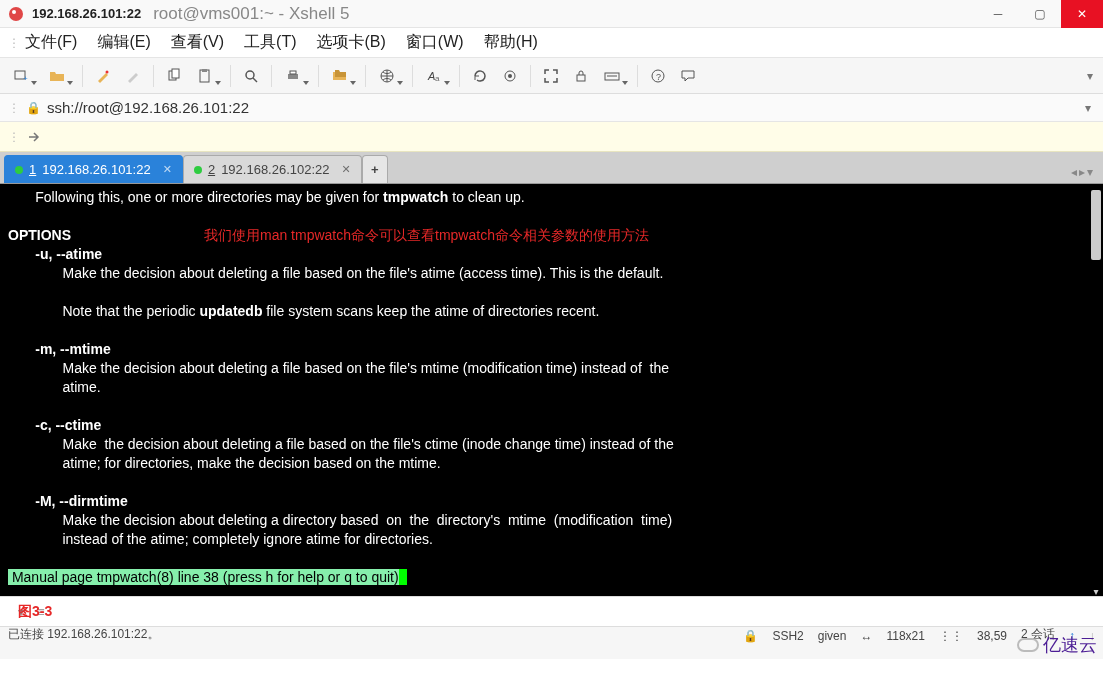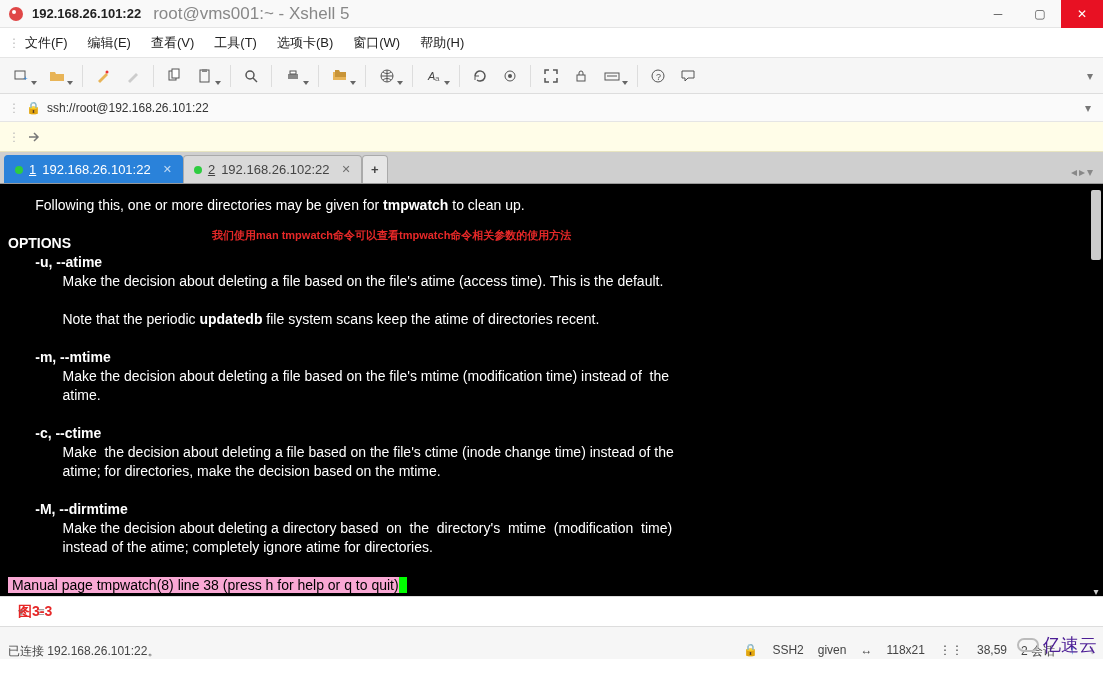--- a/index.html
+++ b/index.html
@@ -9,69 +9,69 @@
 .titlebar { height: 28px; background: #f9f9f9; display: flex; align-items: center; padding-left: 8px; border-bottom: 1px solid #e5e5e5; }
 .titlebar .app-icon { width: 16px; height: 16px; margin-right: 8px; }
 .titlebar .tb-text { font-size: 13px; font-weight: 600; color: #222; margin-right: 12px; }
 .titlebar .tb-sub { font-size: 17px; color: #888; }
 .winbtns { margin-left: auto; display: flex; }
 .winbtn { width: 42px; height: 28px; display: flex; align-items: center; justify-content: center; color: #555; }
 .winbtn.close { background: #e81123; color: #fff; }
 
 
 .menubar { height: 30px; display: flex; align-items: center; padding: 0 8px; gap: 4px; border-bottom: 1px solid #e5e5e5; }
-.menubar .mi { padding: 4px 8px; font-size: 13px; color: #222; cursor: pointer; }
+.menubar .mi { padding: 4px 8px; font-size: 16px; color: #222; cursor: pointer; }
 .menubar .grip { width: 5px; color: #bbb; font-size: 12px; }
 
 
 .toolbar { height: 36px; background: #f6f6f6; display: flex; align-items: center; padding: 0 6px; gap: 2px; border-bottom: 1px solid #ddd; }
 .tbtn { width: 28px; height: 28px; display: flex; align-items: center; justify-content: center; color: #444; border: 1px solid transparent; border-radius: 2px; position: relative; }
 .tbtn.drop::after { content: ""; position: absolute; right: 2px; bottom: 4px; border-left: 3px solid transparent; border-right: 3px solid transparent; border-top: 4px solid #666; }
 .tbtn.drop { width: 34px; padding-right: 8px; justify-content: flex-start; padding-left: 6px; }
 .tsep { width: 1px; height: 22px; background: #ddd; margin: 0 4px; }
 .tbar-drop { margin-left: auto; width: 14px; text-align: center; color: #777; }
 
 
 .addrbar { height: 28px; display: flex; align-items: center; padding: 0 8px; gap: 6px; border-bottom: 1px solid #e5e5e5; background: #fafafa; }
 .addrbar .lock { color: #666; }
-.addrbar .addr-text { font-size: 12px; color: #333; flex: 1; }
+.addrbar .addr-text { font-size: 15px; color: #333; flex: 1; }
 .addrbar .drop { color: #777; padding: 0 4px; }
 
 
 .hintbar { height: 30px; background: #fffde8; display: flex; align-items: center; padding: 0 8px; gap: 6px; border-bottom: 1px solid #e8e5c0; color: #555; }
 
 
 .tabbar { height: 32px; background: #cfcfcf; display: flex; align-items: flex-end; padding: 0 4px; gap: 0; position: relative; border-bottom: 1px solid #999; }
 .tab { height: 28px; display: flex; align-items: center; padding: 0 10px; gap: 6px; font-size: 13px; background: #d9d9d9; border: 1px solid #aaa; border-bottom: none; border-radius: 4px 4px 0 0; color: #444; cursor: pointer; }
 .tab.active { background: #2a82da; color: #fff; border-color: #2a82da; }
 .tab .dot { width: 8px; height: 8px; background: #2ecc40; border-radius: 50%; }
 .tab .num { text-decoration: underline; }
 .tab .x { margin-left: 6px; font-size: 11px; opacity: .7; }
 .tab.add { width: 26px; justify-content: center; font-weight: bold; background: #e6e6e6; }
 .tab-nav { margin-left: auto; display: flex; gap: 2px; padding: 0 6px 4px 0; color: #888; }
 
 
 .terminal { background: #000; color: #fff; font-family: "Consolas","NSimSun","SimSun",monospace; font-size: 14px; line-height: 19px; padding: 4px 8px 6px 8px; height: 412px; overflow: hidden; position: relative; }
-.terminal pre { white-space: pre-wrap; font-family: inherit; margin-top: 8px; }
+.terminal pre { white-space: pre-wrap; font-family: inherit; }
 .bold { font-weight: 700; }
-.red-note { color: #e62828; font-weight: 700; position: absolute; left: 212px; top: 42px; font-family: "Microsoft YaHei", sans-serif; font-size: 11px; }
-.manline { background: #f9a8d4; color: #000; display: inline; text-align: right; }
+.red-note { color: #e62828; font-weight: 400; position: absolute; left: 204px; top: 42px; font-family: "Microsoft YaHei", sans-serif; font-size: 14px; }
+.manline { background: #86efac; color: #000; display: inline; text-align: right; }
 .cursor { display: inline-block; width: 8px; height: 16px; background: #00ff00; vertical-align: text-bottom; }
 .scroll-thumb { position: absolute; right: 2px; top: 6px; width: 10px; height: 70px; background: #ccc; border-radius: 2px; }
 .scroll-down { position: absolute; right: 2px; bottom: 4px; width: 10px; height: 10px; color: #ccc; font-size: 10px; text-align: center; }
 
 
 .inputrow { height: 30px; display: flex; align-items: center; gap: 6px; padding: 0 14px; background: #fff; border-top: 1px solid #ddd; }
 .inputrow .overlay-label { position: absolute; left: 18px; color: #e62828; font-weight: 800; font-size: 14px; pointer-events: none; }
 .inputrow { position: relative; }
 .inputrow input { flex: 1; height: 22px; border: 1px solid #ccc; padding: 0 6px; font-size: 12px; color: #aaa; }
 .inputrow .side { width: 14px; text-align: center; color: #888; }
 
 
-.statusbar { height: 24px; background: #f6f6f6; border-top: 1px solid #ddd; display: flex; align-items: flex-start; padding: 16px 8px; font-size: 12px; color: #444; gap: 14px; position: relative; }
+.statusbar { height: 24px; background: #f6f6f6; border-top: 1px solid #ddd; display: flex; align-items: flex-end; padding: 16px 8px; font-size: 12px; color: #444; gap: 14px; position: relative; }
 .statusbar .sp { flex: 1; }
 .statusbar .logo { position: absolute; right: 6px; bottom: 2px; font-size: 18px; color: #4c1d95; display: flex; align-items: center; gap: 4px; }
 .statusbar .cloud { width: 22px; height: 14px; border: 2px solid #bbb; border-radius: 10px; display: inline-block; }
 
 svg { width: 16px; height: 16px; }
 </style>
 </head>
 <body>
 
 <div class="titlebar">

